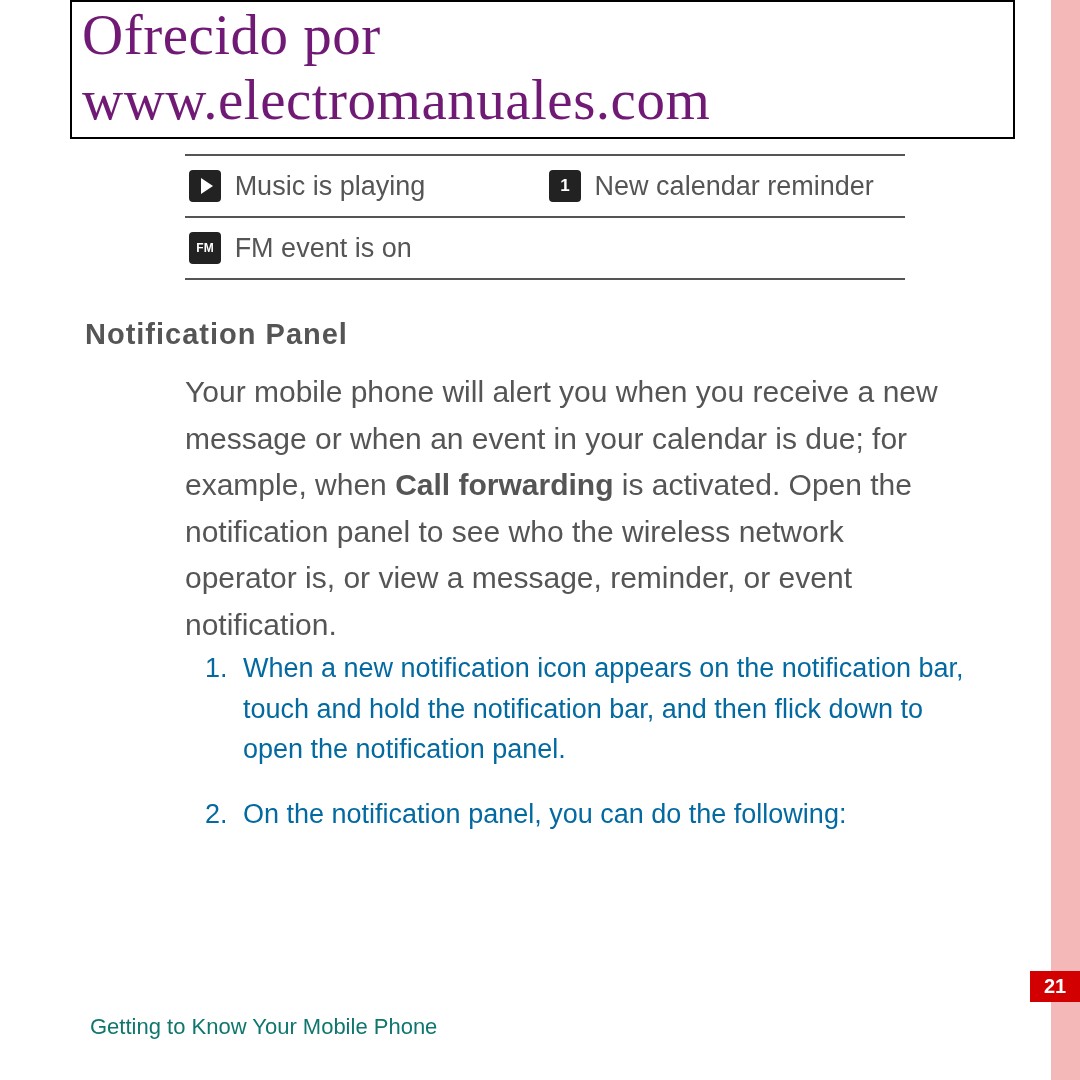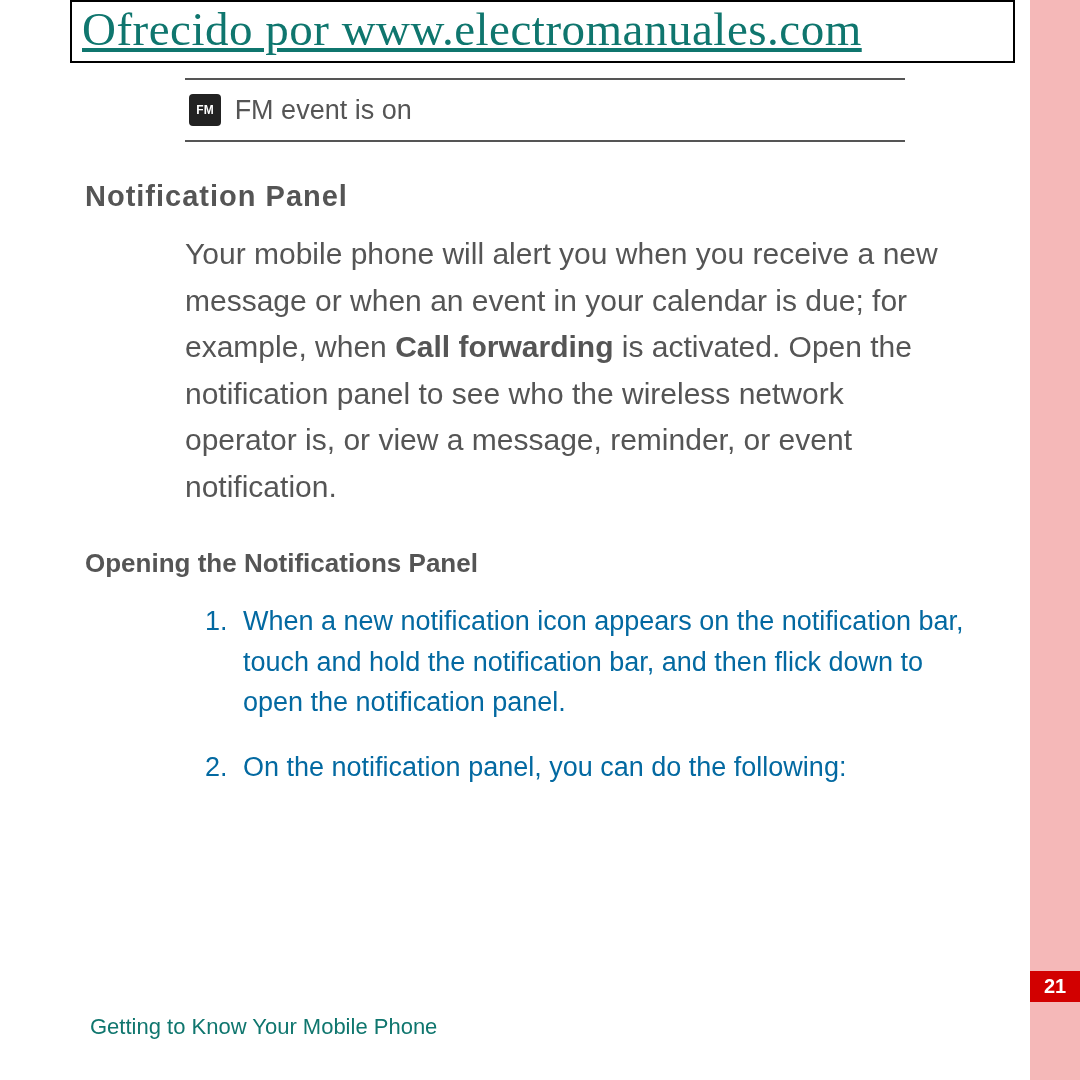--- a/index.html
+++ b/index.html
@@ -8,21 +8,21 @@
       width: 1080px;
       height: 1080px;
       position: relative;
       background: #fff;
       color: #555;
     }
     .sidebar {
       position: absolute;
       right: 0;
       top: 0;
-      width: 50px;
+      width: 29px;
       height: 100%;
       background: #f5b8b8;
     }
     .page-tab {
       position: absolute;
       right: 0;
       bottom: 78px;
       background: #d20000;
       color: #fff;
       font-weight: bold;
@@ -37,23 +37,22 @@
     }
     .header-box {
       border: 2px solid #000;
       margin: 0 0 0 0;
       padding: 0 10px 5px 10px;
       display: inline-block;
       width: 945px;
     }
     .header-text {
       font-family: "Times New Roman", Times, serif;
-      font-size: 47px;
-      color: #0f766e;
-      text-decoration: underline;
+      font-size: 57px;
+      color: #701a75;
       letter-spacing: 0.5px;
     }
     .icon-table {
       margin: 15px 0 0 115px;
       width: 720px;
       border-collapse: collapse;
     }
     .icon-table tr {
       border-top: 2px solid #555;
     }
@@ -189,36 +188,41 @@
   <div class="page-tab">21</div>
 </div>
 
 <div class="content">
   <div class="header-box">
     <span class="header-text">Ofrecido por www.electromanuales.com</span>
   </div>
 
   <table class="icon-table">
     <tbody>
+        <tr>
+      <td class="icon-cell"><span class="icon play"></span></td>
+      <td class="label-cell">Music is playing</td>
+      <td class="icon-cell"><span class="icon calendar"></span></td>
+      <td class="label-cell">New calendar reminder</td>
+    </tr>
     <tr>
       <td class="icon-cell"><span class="icon fm"></span></td>
       <td class="label-cell">FM event is on</td>
       <td class="icon-cell"></td>
       <td class="label-cell"></td>
     </tr>
   </tbody>
     </table>
 
   <h2 class="section">Notification Panel</h2>
 
   <p class="body-text">
     <span>Your mobile phone will alert you when you receive a new message or when an event in your calendar is due; for example, when </span><b>Call forwarding</b><span> is activated. Open the notification panel to see who the wireless network operator is, or view a message, reminder, or event notification.</span>
   </p>
 
-  <h3 class="sub">Opening the Notifications Panel</h3>
 
   <ol class="steps">
     <li>When a new notification icon appears on the notification bar, touch and hold the notification bar, and then flick down to open the notification panel.</li>
     <li>On the notification panel, you can do the following:</li>
   </ol>
 </div>
 
 <div class="footer">Getting to Know Your Mobile Phone</div>
 
 </body></html>

